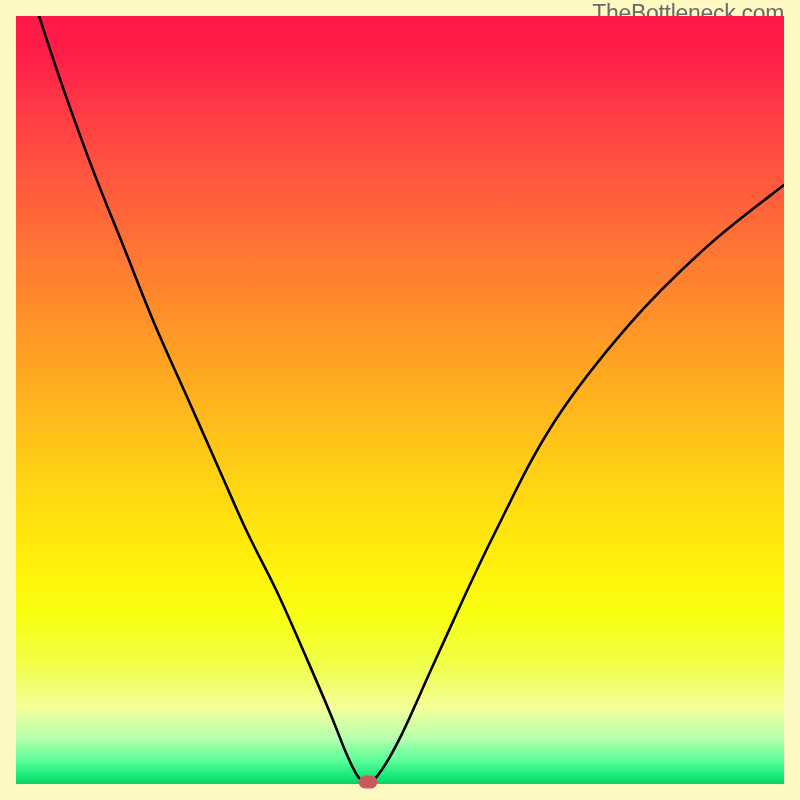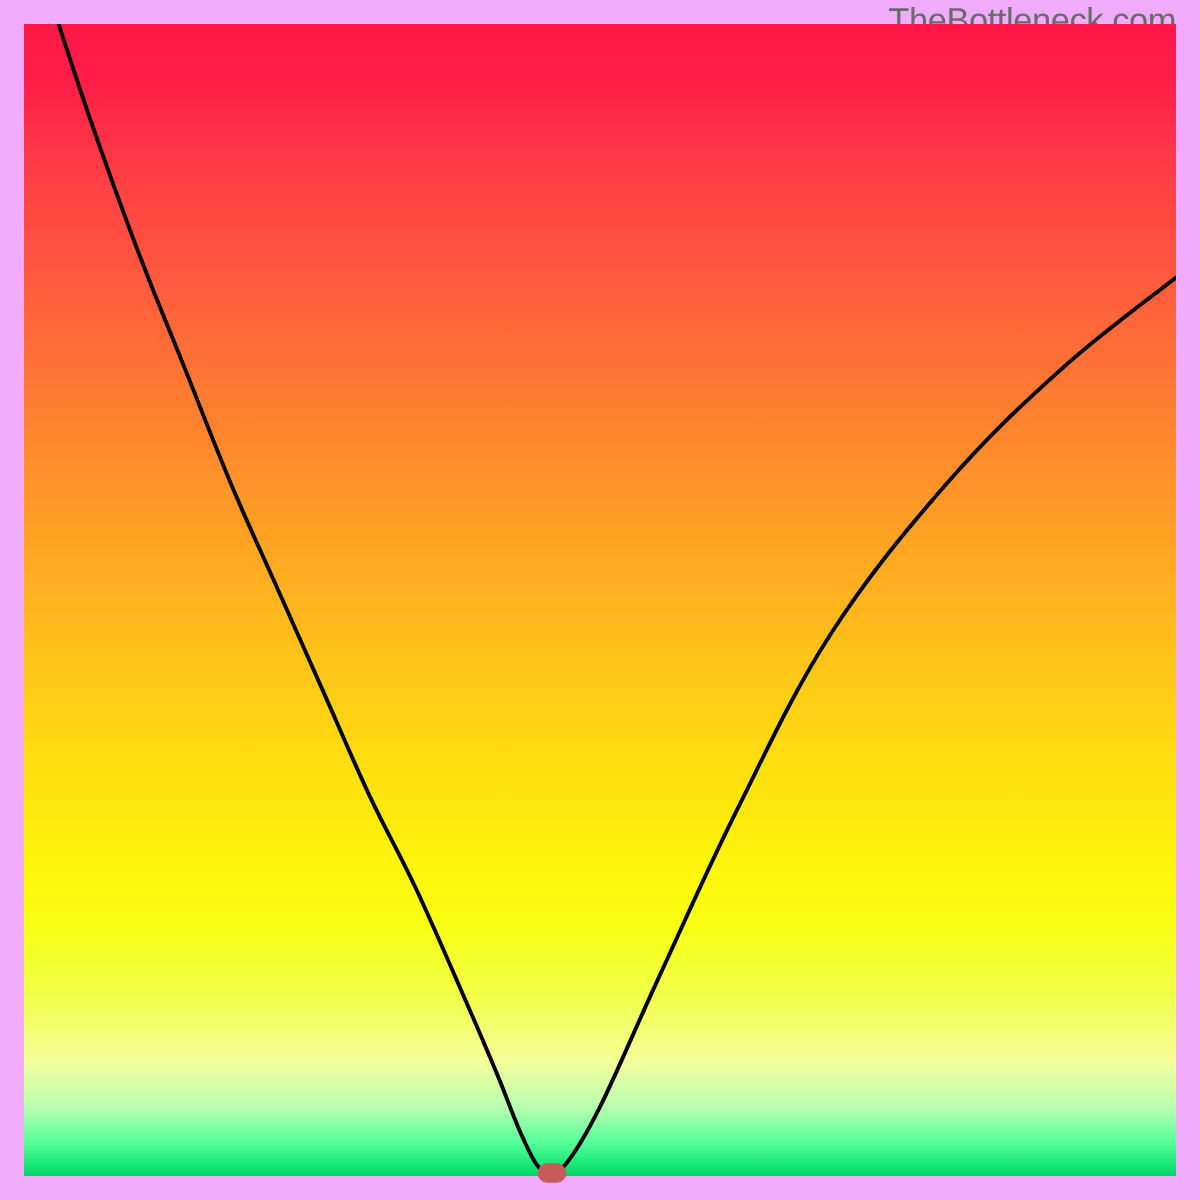--- a/index.html
+++ b/index.html
@@ -1,20 +1,20 @@
 <!DOCTYPE html>
 <html><head>
 <meta charset="utf-8">
 <style>
   * { margin: 0; padding: 0; box-sizing: border-box; }
   html, body { width: 800px; height: 800px; overflow: hidden; }
   .frame {
     width: 800px;
     height: 800px;
-    background: #f0abfc;
+    background: #fef9c3;
     position: relative;
   }
   .plot {
     position: absolute;
     left: 16px;
     top: 16px;
     width: 768px;
     height: 768px;
     background: linear-gradient(to bottom,
       #ff1848 0%,

